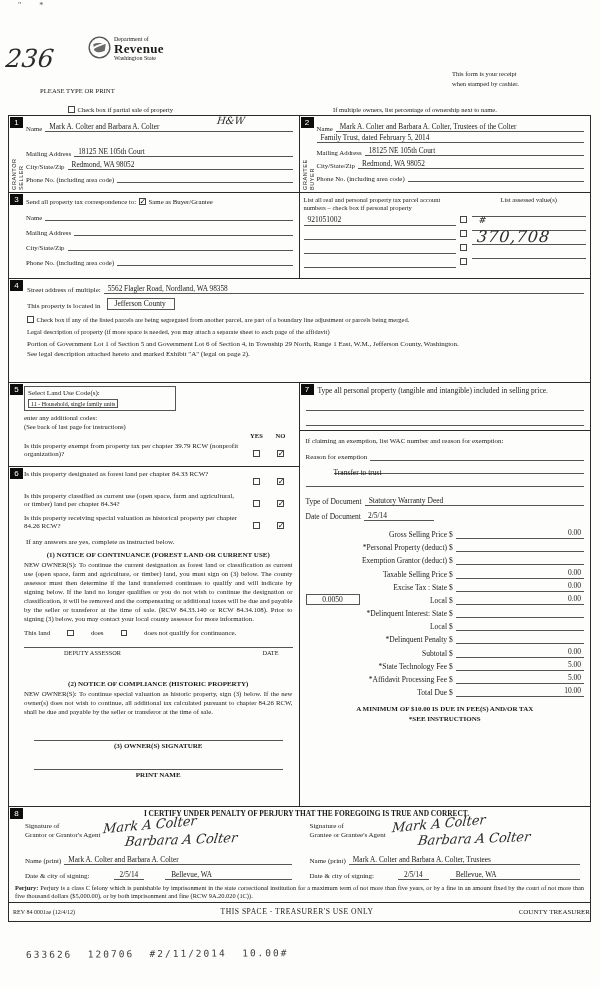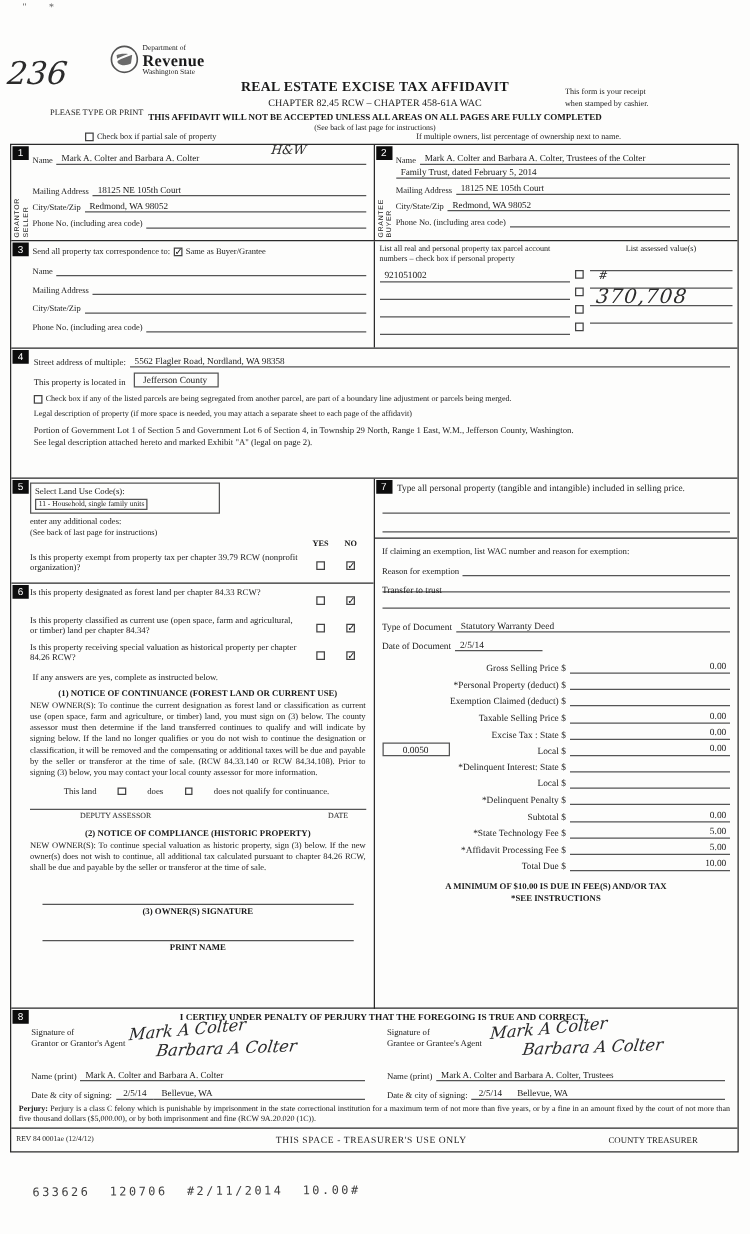--- a/index.html
+++ b/index.html
@@ -89,21 +89,21 @@
 
   .yn-head { display:flex; justify-content:flex-end; margin-top:2px; font-size:6.6px; font-weight:bold; }
   .yn-cell { width:24px; text-align:center; flex:none; }
   .qrow { display:flex; align-items:flex-start; margin-top:3px; }
   .qtext { flex:1; font-size:7px; line-height:1.2; padding-right:4px; }
   .qrow .yn-cell { padding-top:1px; }
 
   .if-yes { font-size:7px; margin-top:5px; margin-left:2px; }
   .notice-title { font-size:7px; font-weight:bold; text-align:center; margin-top:5px; }
   .notice-para { font-size:6.8px; line-height:1.32; text-align:justify; margin-top:2px; }
-  .qualify-row { font-size:7px; margin-top:5px; display:flex; align-items:center; gap:17px;margin-left:27px; }
+  .qualify-row { font-size:7px; margin-top:5px; display:flex; align-items:center; gap:17px; }
   .deputy-block { margin-top:10px; border-top:1px solid #555; display:flex; justify-content:space-between; font-size:6.3px; padding:1px 14px 0 40px; }
   .sig3-block { margin-top:16px; text-align:center; }
   .sig3-line { border-bottom:1px solid #555; height:8px; margin:0 10px; }
   .sig3-label { font-size:7px; font-weight:bold; margin-top:1px; }
   .print-block { margin-top:12px; text-align:center; }
 
   .s7-top { margin-left:12px; font-size:7.5px; line-height:1.3; }
   .blank-line { border-bottom:1px solid #555; height:15px; }
   .s7-divider { border-bottom:1px solid #2b2b2b; margin:4px -6px 0 -6px; }
   .exempt-label { font-size:7px; margin-top:6px; }
@@ -122,27 +122,27 @@
   .see-instr { font-size:7px; font-weight:bold; text-align:center; margin-top:2px; }
 
   .certify { text-align:center; font-size:7.4px; font-weight:bold; margin-left:14px; }
   .sig-cols { display:flex; margin-top:2px; }
   .sig-col { width:50%; position:relative; height:34px; padding:2px 4px 0 10px; }
   .sig-label { font-size:7px; font-weight:normal; line-height:1.25; }
   .sig-hand-1 { position:absolute; font-size:13px; transform:rotate(-5deg) skewX(-10deg); white-space:nowrap; }
   .sig-hand-2 { position:absolute; font-size:13px; transform:rotate(-2deg) skewX(-10deg); white-space:nowrap; }
   .np-row { display:flex; align-items:flex-end; font-size:7px; }
   .np-row .fline { height:10px; }
-  .date-row { display:flex; align-items:flex-end; font-size:7px; margin-top:3px; }
+  .date-row { display:flex; align-items:flex-end; font-size:7px; margin-top:3px;gap:21px; }
   .dval { border-bottom:1px solid #555; padding:0 6px; font-size:7.3px; }
   .perjury { font-size:6.4px; line-height:1.3; margin-top:4px; text-align:justify; }
 
   .foot-rev { width:130px; padding-left:4px; font-size:6px; }
   .foot-center { flex:1; text-align:center; font-size:7.6px; letter-spacing:0.5px; }
-  .foot-right { width:135px; text-align:center; font-size:7px; }
+  .foot-right { width:135px; text-align:right; font-size:7px; }
 
   .stamp { position:absolute; left:26px; top:948px; font-family:"DejaVu Sans Mono", monospace;
            font-size:9.5px; letter-spacing:2px; color:#3f3f3f; white-space:pre; transform:rotate(-0.4deg); }
 </style>
 </head>
 <body>
 
 <div class="page">
 
   <div class="topmarks">" *</div>
@@ -156,26 +156,20 @@
         <path d="M4.5 13.5 C9.5 9.5, 14.5 9, 20.5 6.5" stroke="#fdfdfc" stroke-width="1.7" fill="none"></path>
       </svg>
     </span>
     <span class="logo-text">
       <div class="logo-dept">Department of</div>
       <div class="logo-name">Revenue</div>
       <div class="logo-state">Washington State</div>
     </span>
   </div>
 
-  <div class="hdr-center">
-    <div class="hdr-title">REAL ESTATE EXCISE TAX AFFIDAVIT</div>
-    <div class="hdr-chapter">CHAPTER 82.45 RCW – CHAPTER 458-61A WAC</div>
-    <div class="hdr-warning">THIS AFFIDAVIT WILL NOT BE ACCEPTED UNLESS ALL AREAS ON ALL PAGES ARE FULLY COMPLETED</div>
-    <div class="hdr-seeback">(See back of last page for instructions)</div>
-  </div>
   <div class="receipt-note">
     <div>This form is your receipt</div>
     <div>when stamped by cashier.</div>
   </div>
   <div class="please-type">PLEASE TYPE OR PRINT</div>
 
   <div class="partial-row">
     <span class="cb"></span>
     <span>Check box if partial sale of property</span>
   </div>
@@ -357,21 +351,21 @@
             <span>This land</span>
             <span class="cb"></span>
             <span>does</span>
             <span class="cb"></span>
             <span>does not qualify for continuance.</span>
           </div>
           <div class="deputy-block">
             <span>DEPUTY ASSESSOR</span>
             <span>DATE</span>
           </div>
-          <div class="notice-title" style="margin-top:7px;">(2) NOTICE OF COMPLIANCE (HISTORIC PROPERTY)</div>
+          <div class="notice-title" style="margin-top:24px;">(2) NOTICE OF COMPLIANCE (HISTORIC PROPERTY)</div>
           <div class="notice-para">NEW OWNER(S): To continue special valuation as historic property, sign (3) below. If the new owner(s) does not wish to continue, all additional tax calculated pursuant to chapter 84.26 RCW, shall be due and payable by the seller or transferor at the time of sale.</div>
           <div class="sig3-block">
             <div class="sig3-line"></div>
             <div class="sig3-label">(3) OWNER(S) SIGNATURE</div>
           </div>
           <div class="print-block">
             <div class="sig3-line"></div>
             <div class="sig3-label">PRINT NAME</div>
           </div>
         </div>
@@ -382,21 +376,21 @@
         <div class="s7-top">Type all personal property (tangible and intangible) included in selling price.</div>
         <div class="blank-line"></div>
         <div class="blank-line"></div>
         <div class="s7-divider"></div>
 
         <div class="exempt-label">If claiming an exemption, list WAC number and reason for exemption:</div>
         <div class="reason-row">
           <span class="flabel">Reason for exemption</span>
           <span class="fline"></span>
         </div>
-        <div class="blank-line" style="height:13px;"><span class="typed">Transfer to trust</span></div>
+        <div class="blank-line" style="height:13px;margin-left:28px;"><span class="typed">Transfer to trust</span></div>
         <div class="blank-line" style="height:13px;"></div>
 
         <div class="doc-row" style="margin-top:9px;">
           <span class="flabel">Type of Document</span>
           <span class="fline"><span class="typed">Statutory Warranty Deed</span></span>
         </div>
         <div class="doc-row">
           <span class="flabel">Date of Document</span>
           <span class="fline" style="flex:none; width:70px;"><span class="typed">2/5/14</span></span>
           <span style="flex:1;"></span>
@@ -407,21 +401,21 @@
             <span class="mlabel">Gross Selling Price</span>
             <span class="mdollar">$</span>
             <span class="mline">0.00</span>
           </div>
           <div class="mrow">
             <span class="mlabel">*Personal Property (deduct)</span>
             <span class="mdollar">$</span>
             <span class="mline"></span>
           </div>
           <div class="mrow">
-            <span class="mlabel">Exemption Claimed (deduct)</span>
+            <span class="mlabel">Exemption Grantor (deduct)</span>
             <span class="mdollar">$</span>
             <span class="mline"></span>
           </div>
           <div class="mrow">
             <span class="mlabel">Taxable Selling Price</span>
             <span class="mdollar">$</span>
             <span class="mline">0.00</span>
           </div>
           <div class="mrow">
             <span class="mlabel">Excise Tax : State</span>

